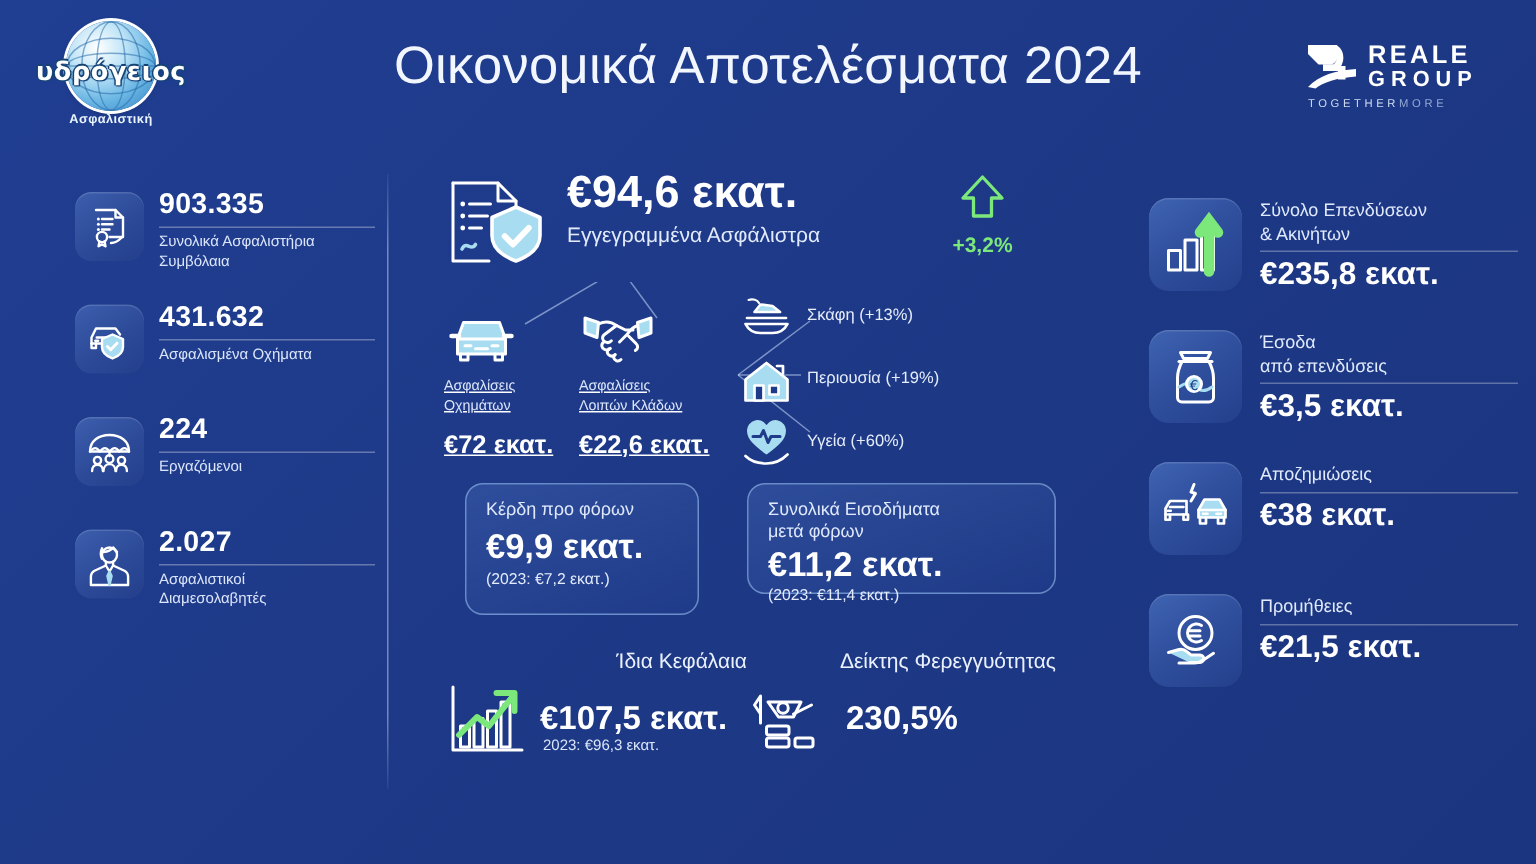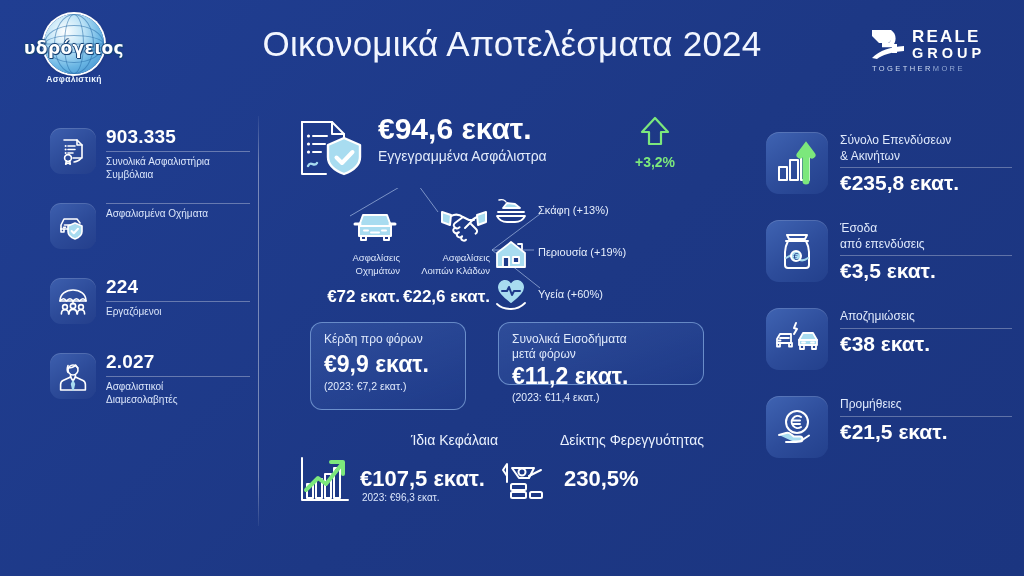--- a/index.html
+++ b/index.html
@@ -80,41 +80,41 @@
   .hero-icon{ position:absolute; left:6px; top:6px; }
   .hero-txt{ position:absolute; left:88px; top:0; }
   .hero-num{ font-size:30px; font-weight:bold; color:#ffffff; line-height:1.15; }
   .hero-label{ font-size:14px; color:#e2ebfb; margin-top:1px; }
   .hero-delta{ position:absolute; left:330px; top:2px; width:70px; text-align:center; color:#7ce87c; }
   .hero-delta .pct{ font-size:14px; font-weight:bold; margin-top:2px; }
 
   
   .branch{ position:relative; height:128px; margin-top:4px; }
   .branch svg.lines{ position:absolute; left:0; top:0; }
-  .node{ position:absolute; width:104px; text-align:right; }
+  .node{ position:absolute; width:104px; text-align:left;text-decoration:underline; }
   .node .ico{ height:44px; }
   .node .cap{ font-size:9.5px; line-height:1.35; color:#dde7fb; margin-top:4px; }
   .node .val{ font-size:17px; font-weight:bold; color:#ffffff; margin-top:9px; }
   .node-veh{ left:6px; top:16px; }
   .node-oth{ left:96px; top:16px; }
 
   .subs{ position:absolute; left:204px; top:8px; width:210px; }
   .sub{ position:relative; height:34px; margin-bottom:8px; }
   .sub .si{ position:absolute; left:0; top:0; width:34px; height:32px; }
   .sub .sl{ position:absolute; left:44px; top:8px; font-size:11px; color:#e6eefc; white-space:nowrap; }
 
   
   .boxes{ position:relative; height:92px; margin-top:6px; }
   .pbox{
     position:absolute; top:0; border:1px solid rgba(160,200,245,.55); border-radius:12px;
     background:linear-gradient(160deg,rgba(86,124,200,.30),rgba(40,72,155,.18));
     padding:9px 13px 10px 13px;
   }
   .pbox.b1{ left:20px; width:156px; height:88px; }
-  .pbox.b2{ left:208px; width:206px; height:63px; }
+  .pbox.b2{ left:208px; width:206px; height:74px; }
   .pbox .cap{ font-size:12px; color:#dfe9fb; line-height:1.28; }
   .pbox .val{ font-size:23px; font-weight:bold; color:#ffffff; margin-top:5px; line-height:1.1; }
   .pbox.b2 .val{ margin-top:1px; }
   .pbox .prev{ font-size:10.5px; color:#e3ecfd; margin-top:2px; }
 
   
   .bottom{ position:relative; margin-top:18px; height:96px; }
   .bcell{ position:absolute; top:0; }
   .bcell .cap{ font-size:14px; color:#eaf1fe;text-align:right; }
   .bcell .row{ position:relative; margin-top:6px; height:56px; }
@@ -209,20 +209,21 @@
         <path d="M4 19 v-4 l3-6 h13 l3 4"></path>
           <path d="M4 19 h8"></path>
           <path d="M4 19 v3 h3 v-3"></path>
         <path d="M7.5 15 h9"></path>
           <path d="M6.5 17.2 h2"></path>
         <path d="M18 13 l7 3 v5.5 c0 4-3.5 6.2-7 7.5 -3.5-1.3-7-3.5-7-7.5 V16 Z" fill="#a8dcf0" stroke="#fff"></path>
         <path d="M14.6 21 l2.2 2.2 4.2-4.4" stroke="#fff" stroke-width="2"></path>
       </svg>
     </div>
     <div class="stat-body">
+      <div class="stat-num">431.632</div>
       <div class="stat-rule"></div>
       <div class="stat-label" style="white-space:pre-line">Ασφαλισμένα Οχήματα</div>
     </div>
   </div>
 
   <div class="stat">
     <div class="tile">
       <svg width="32" height="32" viewBox="0 0 32 32" fill="none" stroke="#fff" stroke-width="1.6" stroke-linecap="round" stroke-linejoin="round">
         <path d="M3 16 c0-7 5.8-11 13-11 s13 4 13 11 z"></path>
         <path d="M3 16 c2.5-3 4.5-3 6.5 0 M9.5 16 c2.5-3 4.5-3 6.5 0 M16 16 c2.5-3 4.5-3 6.5 0 M22.5 16 c2.5-3 4.5-3 6.5 0"></path>

